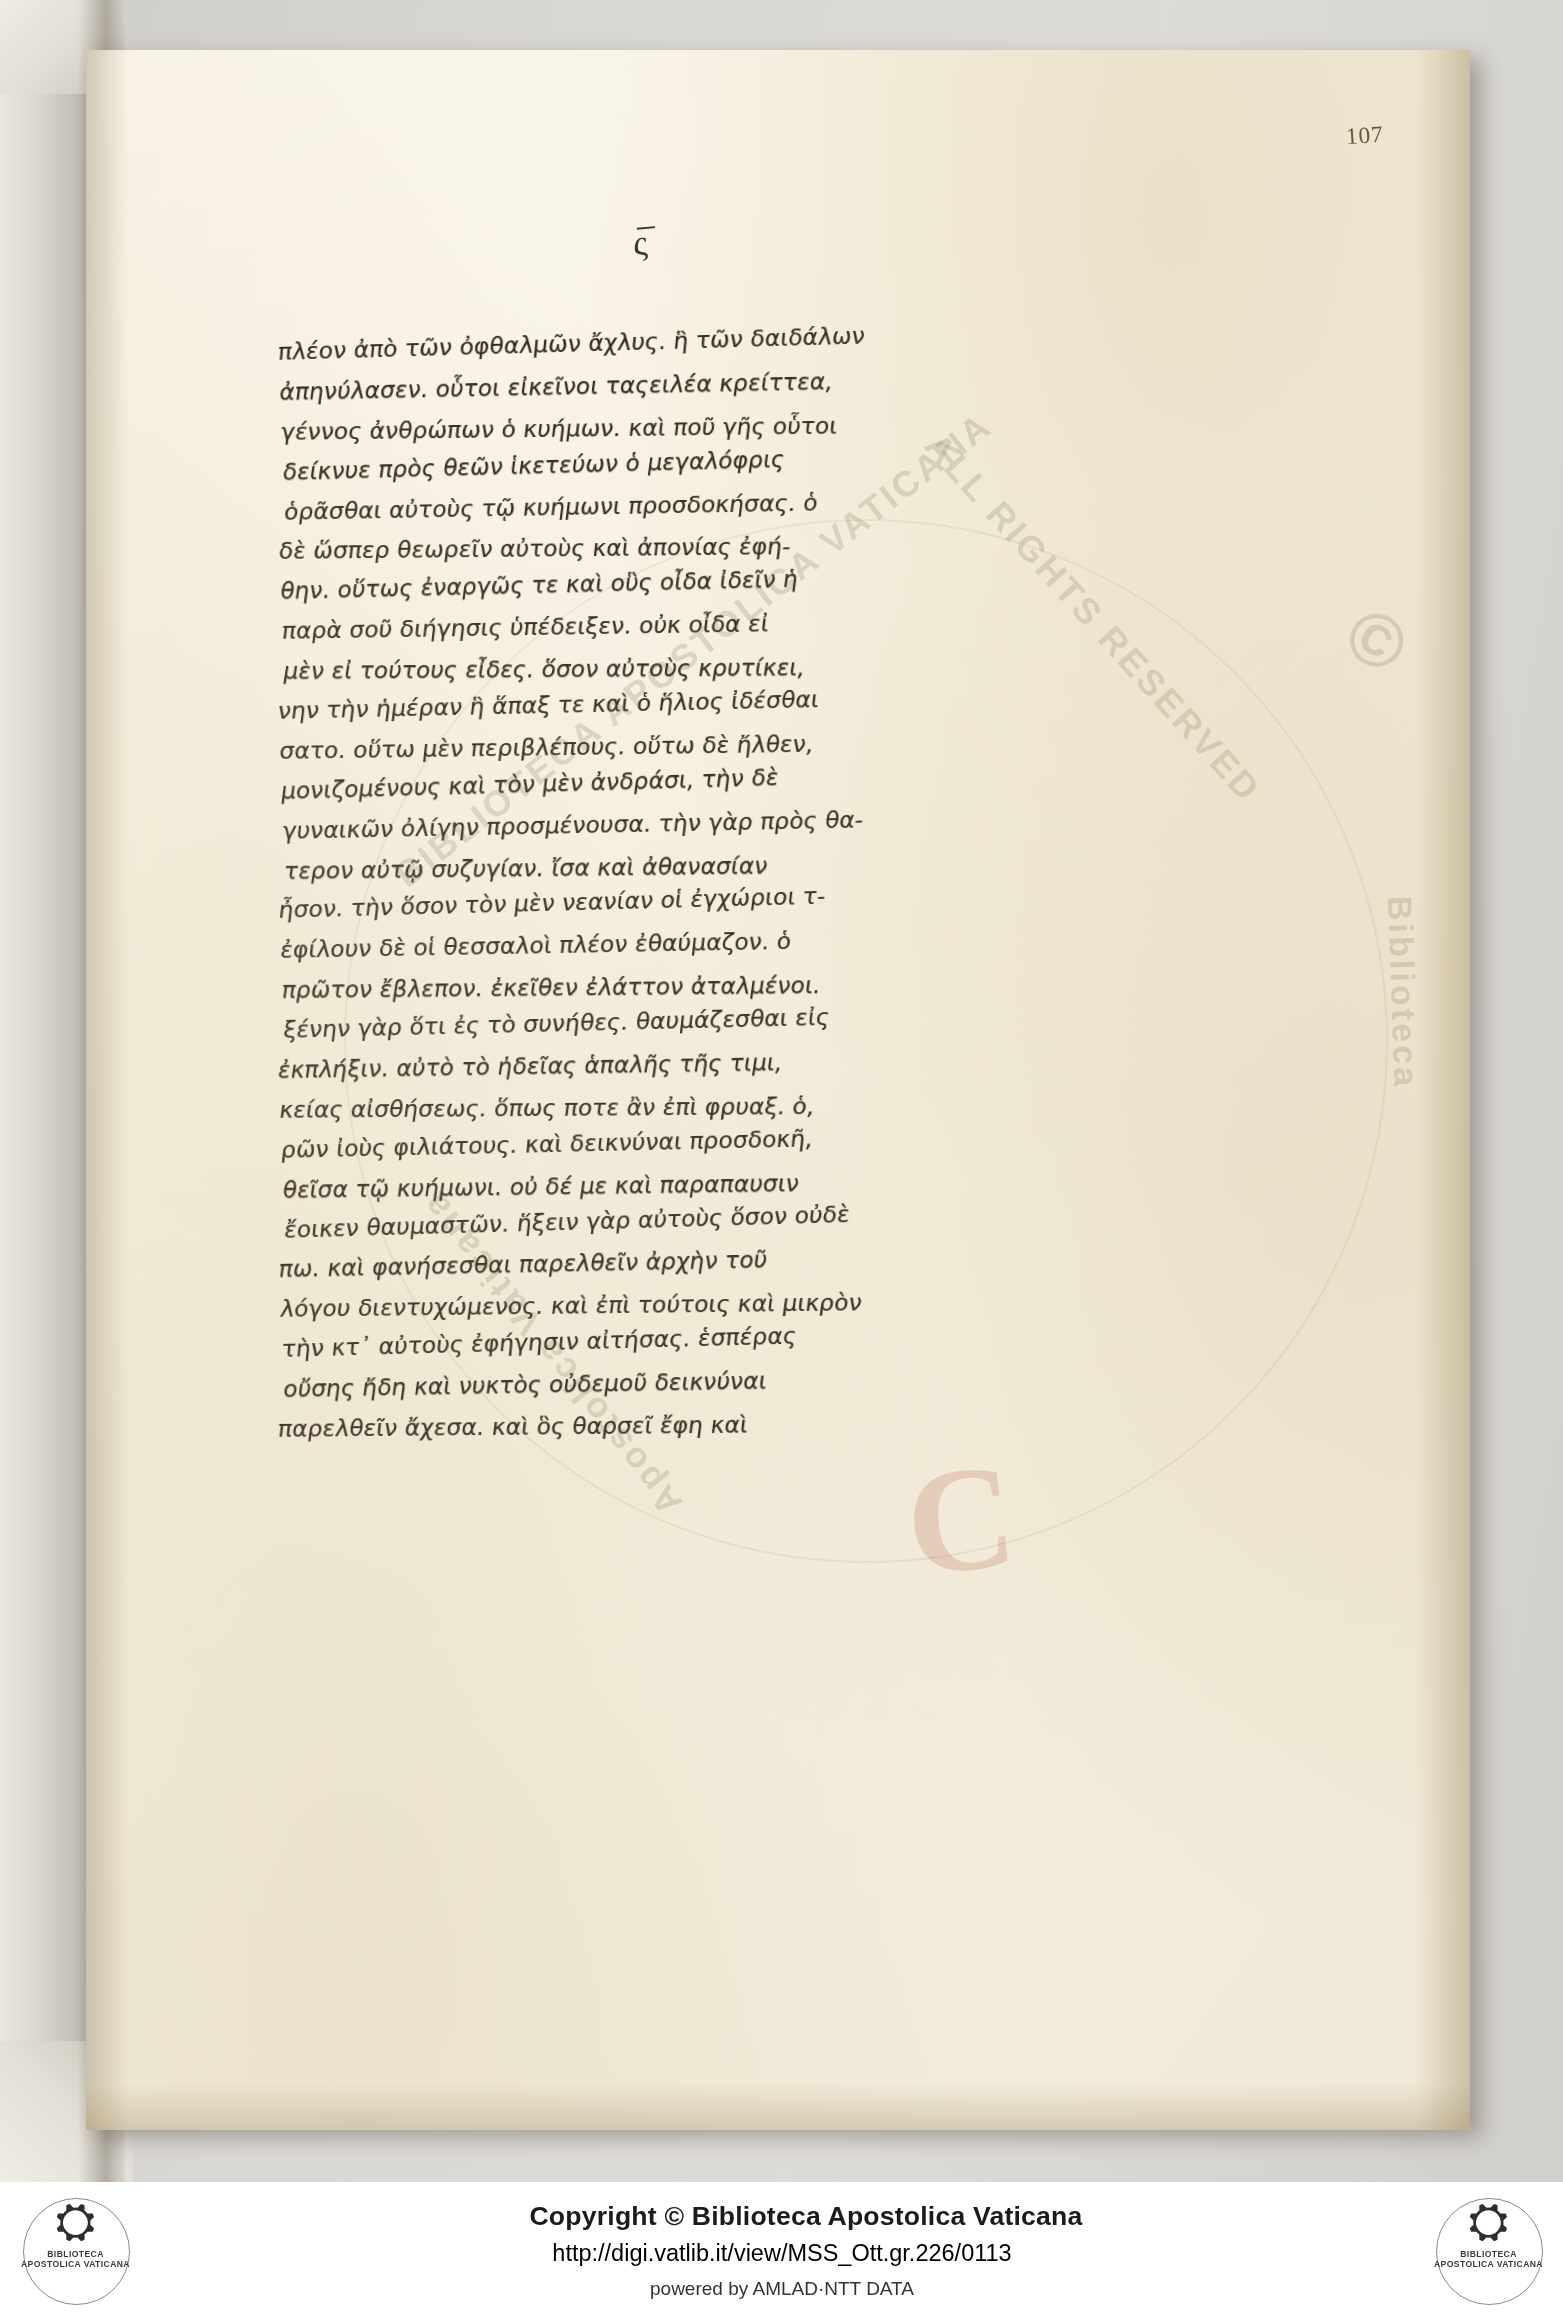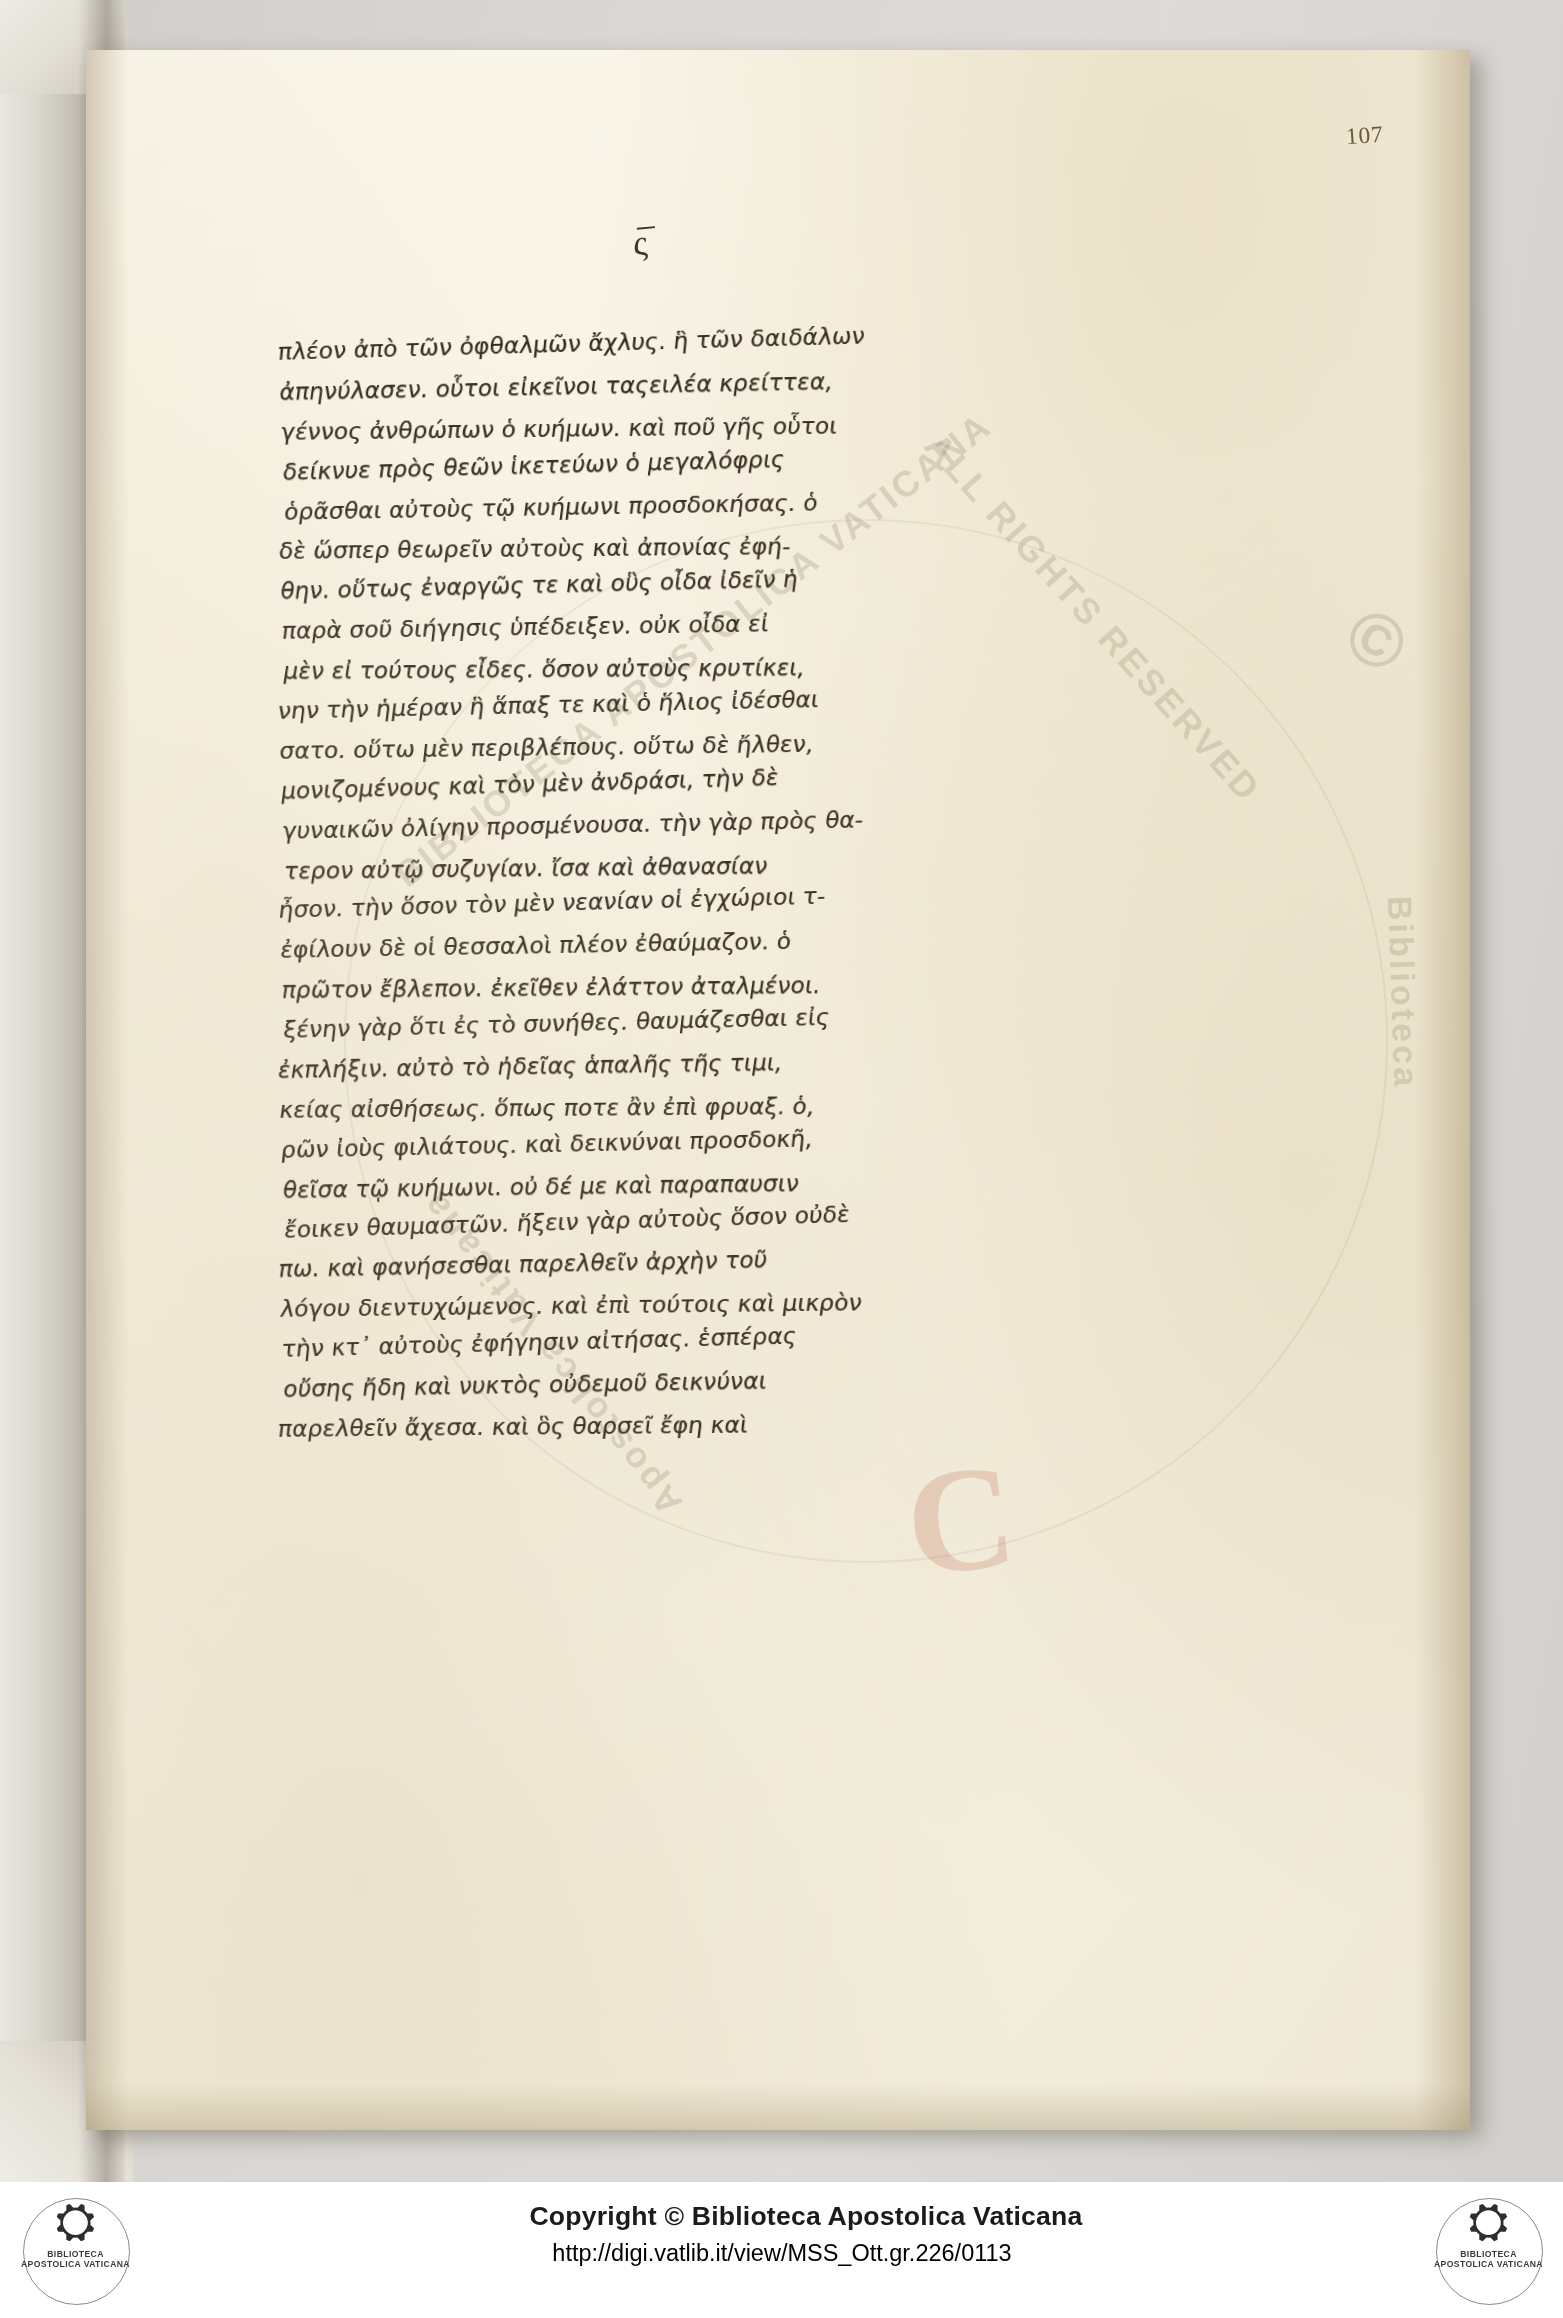--- a/index.html
+++ b/index.html
@@ -327,20 +327,21 @@
 <div id="footer">
 
   <div class="crest crest-left">
     <div class="crest-ring"></div>
     <div class="crest-glyph">⛭</div>
     <div class="crest-caption">BIBLIOTECA APOSTOLICA VATICANA</div>
   </div>
 
   <div class="footer-line1">Copyright © Biblioteca Apostolica Vaticana</div>
   <div class="footer-line2">http://digi.vatlib.it/view/MSS_Ott.gr.226/0113</div>
+  <div class="footer-line3">powered by AMLAD·NTT DATA</div>
 
   <div class="crest crest-right">
     <div class="crest-ring"></div>
     <div class="crest-glyph">⛭</div>
     <div class="crest-caption">BIBLIOTECA APOSTOLICA VATICANA</div>
   </div>
 </div>
 
 
 </body></html>

